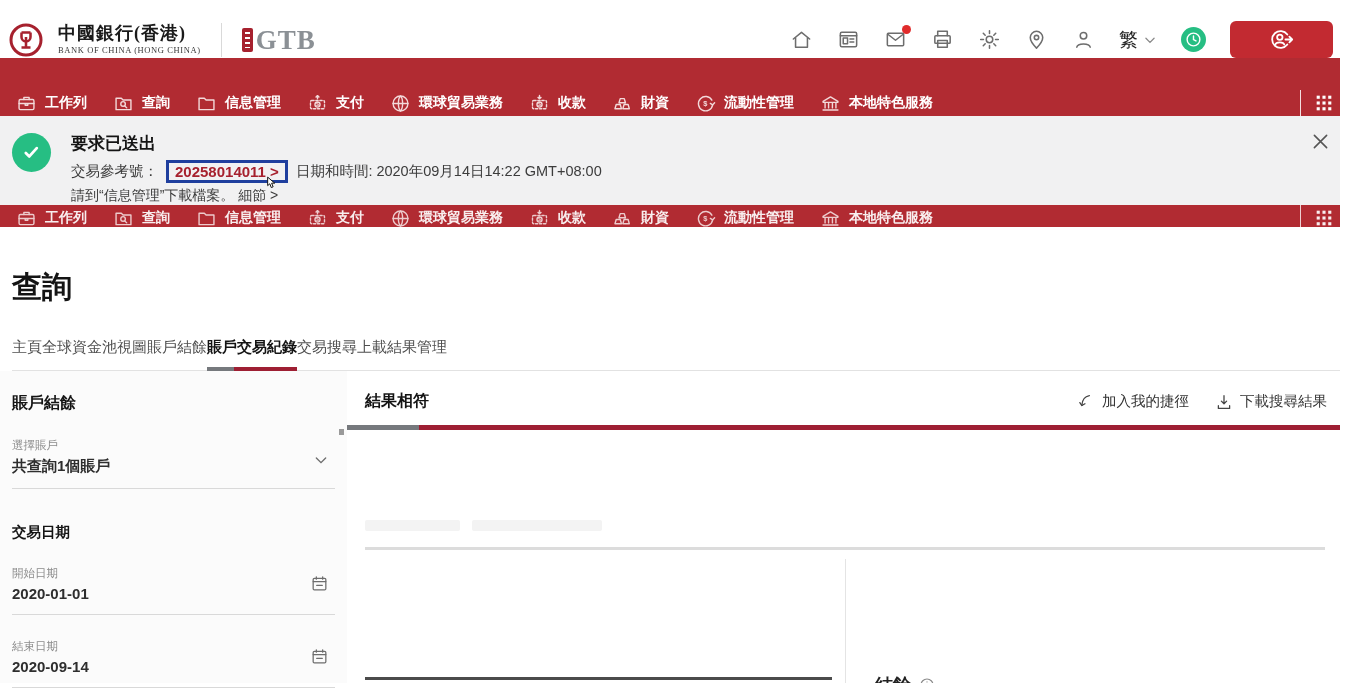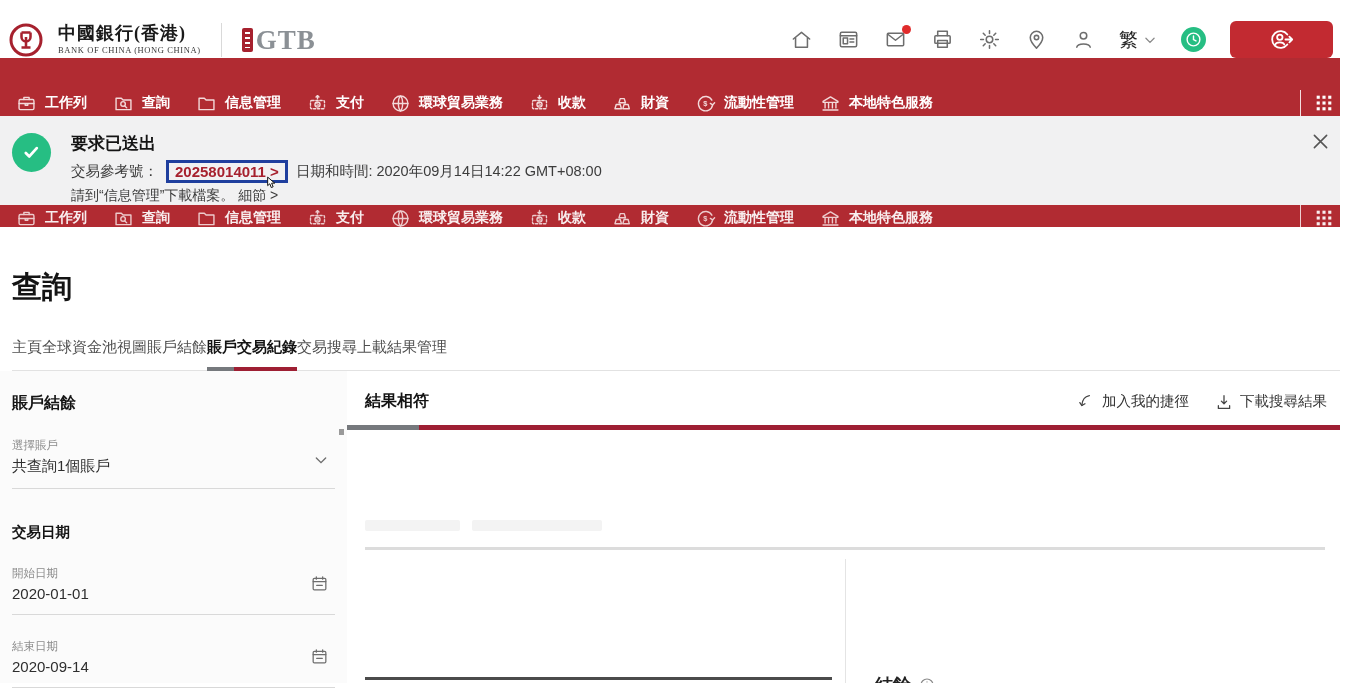--- a/index.html
+++ b/index.html
@@ -64,21 +64,21 @@
   .tab{font-size:15px;color:#4f4f4f;padding-bottom:13px;cursor:pointer;position:relative;white-space:nowrap;}
   .tab.active{color:#141414;font-weight:bold;}
   .tab.active::after{content:"";position:absolute;left:0;right:0;bottom:-1px;height:4px;
      background:linear-gradient(90deg,#76797D 0 27px,var(--dark-red) 27px);}
 
   .content{display:flex;height:312px;}
   .sidebar{width:347px;flex:none;background:#FBFBFB;position:relative;padding:22px 12px 0 12px;}
   .sb-title{font-size:16px;font-weight:bold;color:#141414;}
   .sb-field{position:relative;margin-top:24px;border-bottom:1px solid #d9d9d9;padding-bottom:12px;}
   .sb-label{font-size:11.5px;color:var(--muted);}
-  .sb-value{font-size:15px;color:#2e2e2e;margin-top:4px;}
+  .sb-value{font-size:15px;color:#2e2e2e;margin-top:4px;font-weight:bold;}
   .sb-field .icn{position:absolute;right:6px;color:#6d6d6d;cursor:pointer;}
   .sb-chevron{width:16px;height:16px;top:14px;}
   .sb-cal{width:19px;height:19px;top:8px;}
   .sb-section{font-size:14.5px;font-weight:bold;color:#141414;margin-top:34px;}
   .sb-thumb{position:absolute;right:3px;top:58px;width:5px;height:6px;background:#9a9a9a;}
 
   .results{flex:1;background:#fff;position:relative;overflow:hidden;padding:0 18px;}
   .res-head{display:flex;align-items:center;padding-top:20px;gap:40px;}
   .res-title{font-size:16px;font-weight:bold;color:#141414;}
   .res-links{margin-left:auto;display:flex;align-items:center;gap:26px;}

